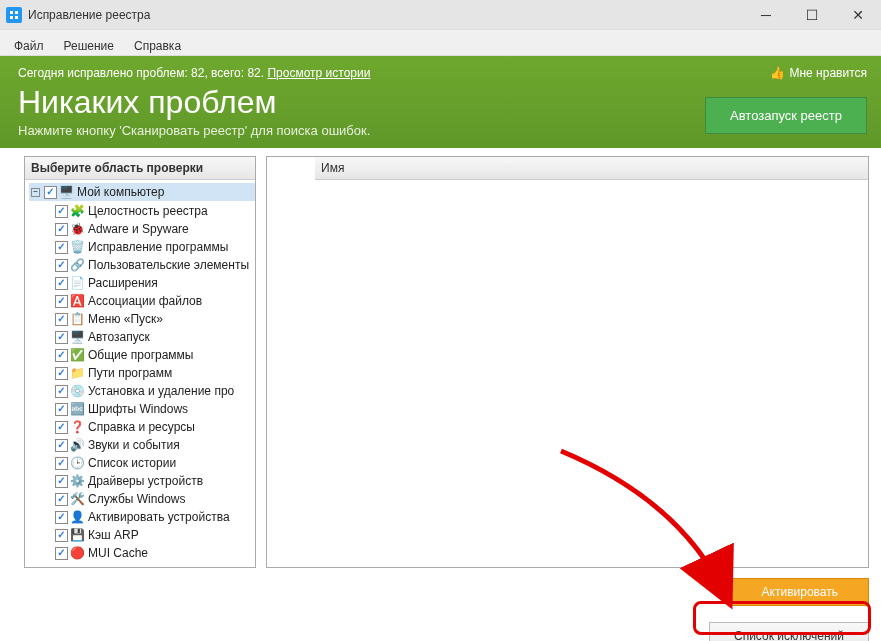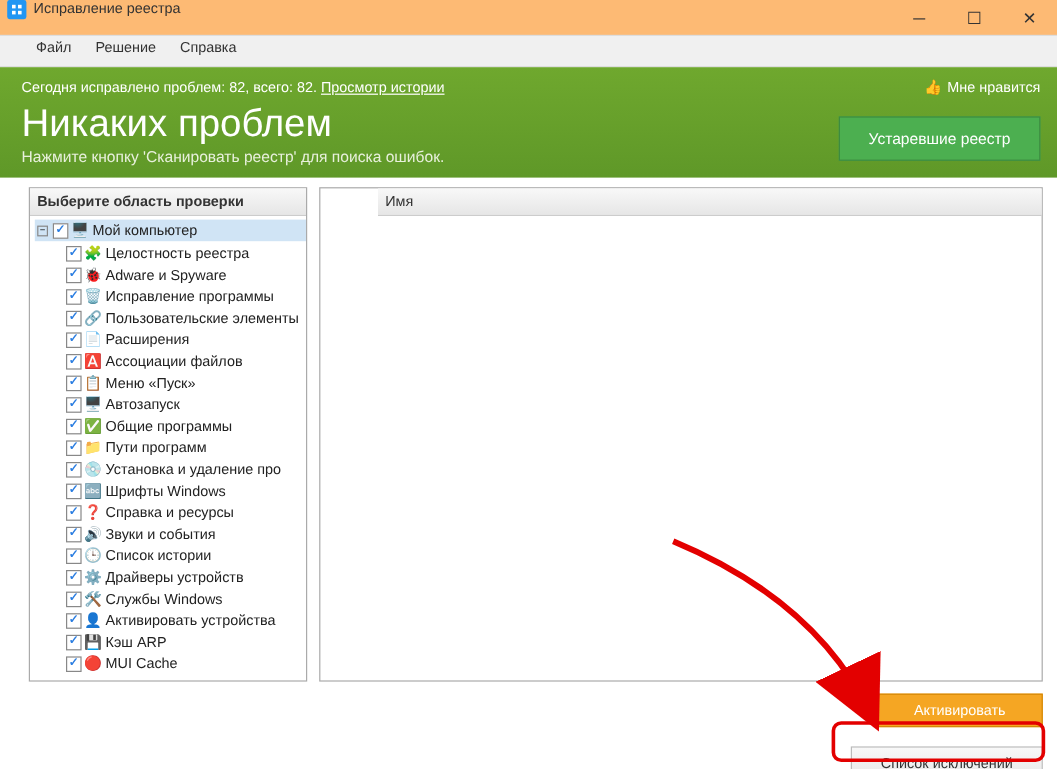--- a/index.html
+++ b/index.html
@@ -1,23 +1,23 @@
 <!DOCTYPE html>
 <html><head>
 <meta charset="utf-8">
 <style>
 * { box-sizing: border-box; margin: 0; padding: 0; }
 body { font-family: "Segoe UI", Tahoma, sans-serif; font-size: 12px; background: #fff; width: 881px; height: 641px; overflow: hidden; position: relative; }
-.titlebar { height: 30px; background: #fdba74; border-bottom: 1px solid #ddd; display: flex; align-items: flex-start; padding: 0 0 0 6px; }
+.titlebar { height: 30px; background: #e5e5e5; border-bottom: 1px solid #ddd; display: flex; align-items: center; padding: 0 0 0 6px; }
 .titlebar .app-icon { width: 16px; height: 16px; background: #2196f3; border-radius: 2px; margin-right: 6px; display:flex;align-items:center;justify-content:center;}
 .titlebar .app-icon svg{width:10px;height:10px;}
 .titlebar .title { font-size: 12px; color: #333; flex: 1; }
 .titlebar .winbtns { display: flex; }
 .titlebar .winbtn { width: 46px; height: 30px; display: flex; align-items: center; justify-content: center; font-size: 14px; color: #333; }
-.menubar { height: 26px; background: #f0f0f0; border-bottom: 1px solid #ddd; display: flex; align-items: flex-start; padding: 0 20px; }
+.menubar { height: 26px; background: #f0f0f0; border-bottom: 1px solid #ddd; display: flex; align-items: flex-end; padding: 0 4px; }
 .menubar .menu-item { padding: 2px 10px; font-size: 12px; color: #333; }
 .banner { height: 92px; background: linear-gradient(to bottom, #6fa82e, #5f9828); color: #fff; padding: 10px 18px; position: relative; }
 .banner .status-line { font-size: 12px; }
 .banner .history-link { text-decoration: underline; cursor: pointer; }
 .banner h1 { font-size: 32px; font-weight: 300; margin-top: 4px; }
 .banner .subtitle { font-size: 13px; margin-top: 2px; color: #e8f0dc; }
 .banner .like-btn { position: absolute; right: 14px; top: 10px; font-size: 12px; display: flex; align-items: center; gap: 4px; }
 .banner .scan-btn { position: absolute; right: 14px; bottom: 14px; background: #4caf50; border: 1px solid #3d8b40; color: #fff; padding: 10px 24px; font-size: 13px; }
 .content { display: flex; height: 420px; padding: 8px 12px 0 24px; gap: 10px; }
 .tree-panel { width: 232px; border: 1px solid #aaa; display: flex; flex-direction: column; }
@@ -73,21 +73,21 @@
 <div class="banner">
   <div class="status-line">
     <span>Сегодня исправлено проблем: 82, всего: 82. </span><span class="history-link">Просмотр истории</span>
   </div>
   <h1>Никаких проблем</h1>
   <div class="subtitle">Нажмите кнопку 'Сканировать реестр' для поиска ошибок.</div>
   <div class="like-btn">
     <span>👍</span>
     <span>Мне нравится</span>
   </div>
-  <button class="scan-btn">Устаревшие реестр</button>
+  <button class="scan-btn">Автозапуск реестр</button>
 </div>
 
 <div class="content">
   <div class="tree-panel">
     <div class="tree-header">Выберите область проверки</div>
     <div class="tree-body" id="tree-body">
         <div class="tree-root">
           <span class="expand-icon">−</span>
           <span class="chk on"></span>
           <span class="ticon">🖥️</span>

